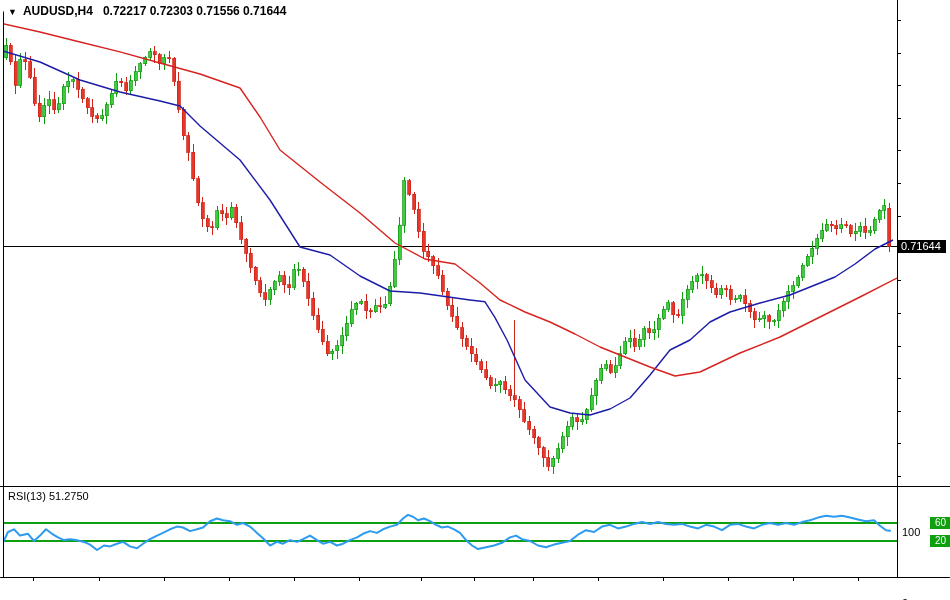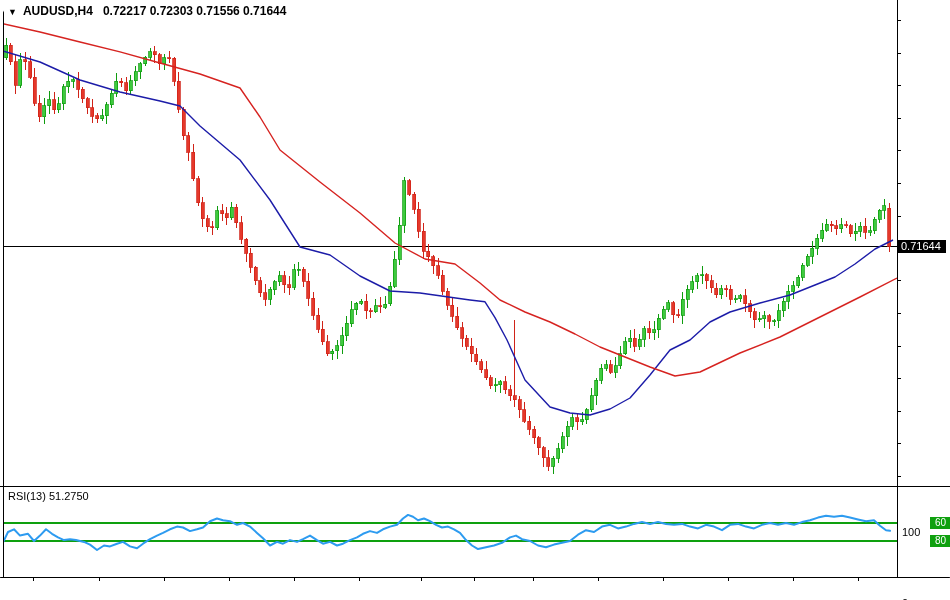--- a/index.html
+++ b/index.html
@@ -472,15 +472,15 @@
 
   <div class="rsi-label">RSI(13) 51.2750</div>
 
   <div id="price-axis" class="axis-zone"></div>
   <div id="time-axis" class="axis-zone"></div>
   <div id="rsi-axis" class="axis-zone"></div>
 
   <div class="price-tag">0.71644</div>
 <span class="ral" style="top: 490px;">100</span>
     <span class="lvl-badge" style="background: rgb(14, 160, 14); top: 517px;">60</span>
-    <span class="lvl-badge" style="background: rgb(14, 160, 14); top: 535px;">80</span>
+    <span class="lvl-badge" style="background: rgb(14, 160, 14); top: 535px;">20</span>
     <span class="ral" style="top: 561px;">0</span>
   </div>
 
 </body></html>

